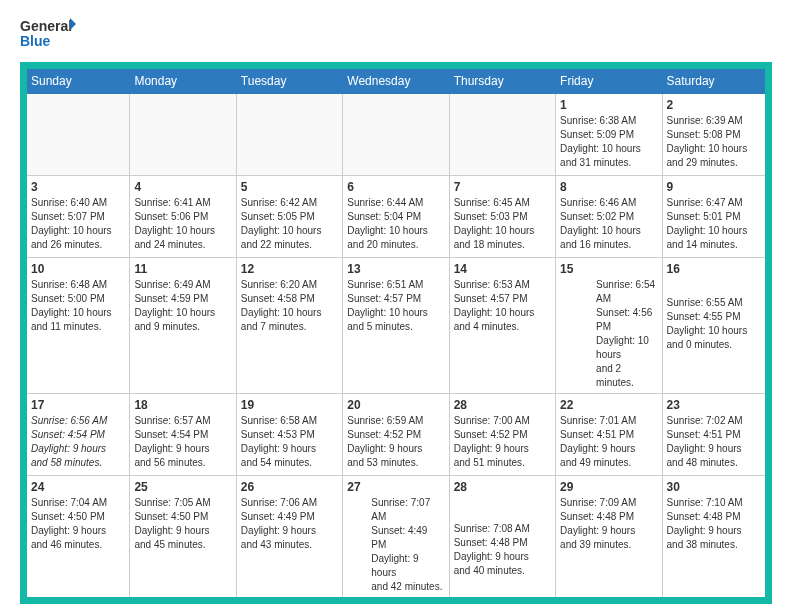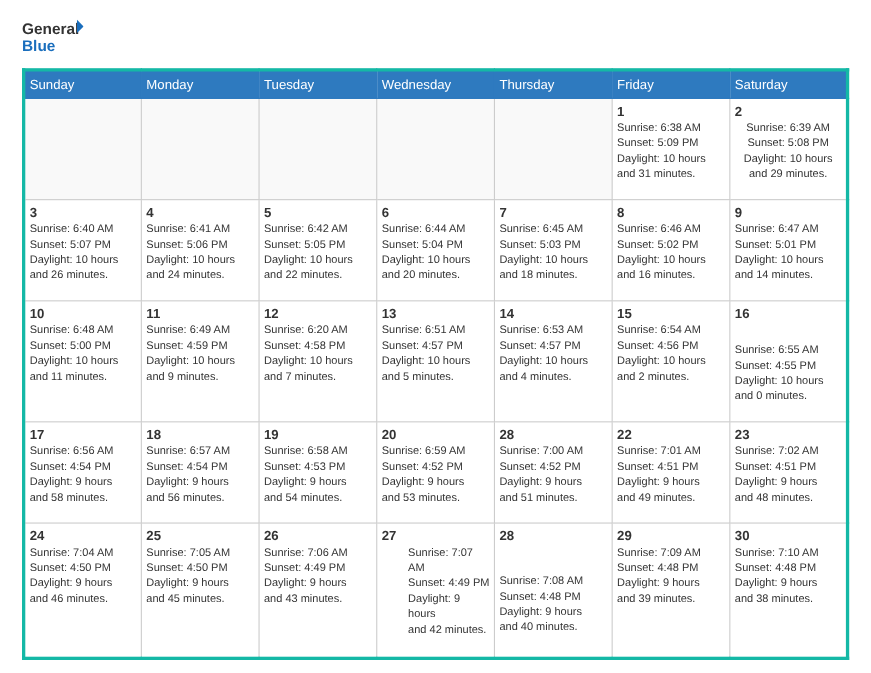--- a/index.html
+++ b/index.html
@@ -36,21 +36,21 @@
       font-weight: 300;
       color: #333;
       line-height: 1.1;
     }
     .location {
       font-size: 14px;
       color: #555;
     }
     .calendar {
       flex: 1;
-      border: 3px solid #14b8a6;
+      border: 7px solid #14b8a6;
       border-collapse: collapse;
       width: 100%;
       table-layout: fixed;
     }
     .calendar th {
       background: #2e7abf;
       color: #fff;
       font-size: 12px;
       padding: 5px 4px;
       text-align: left;
@@ -119,21 +119,21 @@
           <td class="empty"></td>
           <td>
             <span class="day-num">1</span>
             <div class="day-info" style="white-space: pre-line;">Sunrise: 6:38 AM
 Sunset: 5:09 PM
 Daylight: 10 hours
 and 31 minutes.</div>
           </td>
           <td>
             <span class="day-num">2</span>
-            <div class="day-info" style="white-space: pre-line; text-align: center;">Sunrise: 6:39 AM
+            <div class="day-info" style="white-space: pre-line;">Sunrise: 6:39 AM
 Sunset: 5:08 PM
 Daylight: 10 hours
 and 29 minutes.</div>
           </td>
         </tr>
         <tr>
           <td>
             <span class="day-num">3</span>
             <div class="day-info" style="white-space: pre-line;">Sunrise: 6:40 AM
 Sunset: 5:07 PM
@@ -214,37 +214,37 @@
           </td>
           <td>
             <span class="day-num">14</span>
             <div class="day-info" style="white-space: pre-line;">Sunrise: 6:53 AM
 Sunset: 4:57 PM
 Daylight: 10 hours
 and 4 minutes.</div>
           </td>
           <td>
             <span class="day-num">15</span>
-            <div class="day-info" style="white-space: pre-line;">Sunrise: 6:54 AM
+            <div class="day-info" style="white-space: pre-line; margin-left: 36px;">Sunrise: 6:54 AM
 Sunset: 4:56 PM
 Daylight: 10 hours
 and 2 minutes.</div>
           </td>
           <td>
             <span class="day-num">16</span>
             <div class="day-info" style="white-space: pre-line; margin-top: 20px;">Sunrise: 6:55 AM
 Sunset: 4:55 PM
 Daylight: 10 hours
 and 0 minutes.</div>
           </td>
         </tr>
         <tr>
           <td>
             <span class="day-num">17</span>
-            <div class="day-info" style="white-space: pre-line;">Sunrise: 6:56 AM
+            <div class="day-info" style="white-space: pre-line; font-style: italic;">Sunrise: 6:56 AM
 Sunset: 4:54 PM
 Daylight: 9 hours
 and 58 minutes.</div>
           </td>
           <td>
             <span class="day-num">18</span>
             <div class="day-info" style="white-space: pre-line;">Sunrise: 6:57 AM
 Sunset: 4:54 PM
 Daylight: 9 hours
 and 56 minutes.</div>

